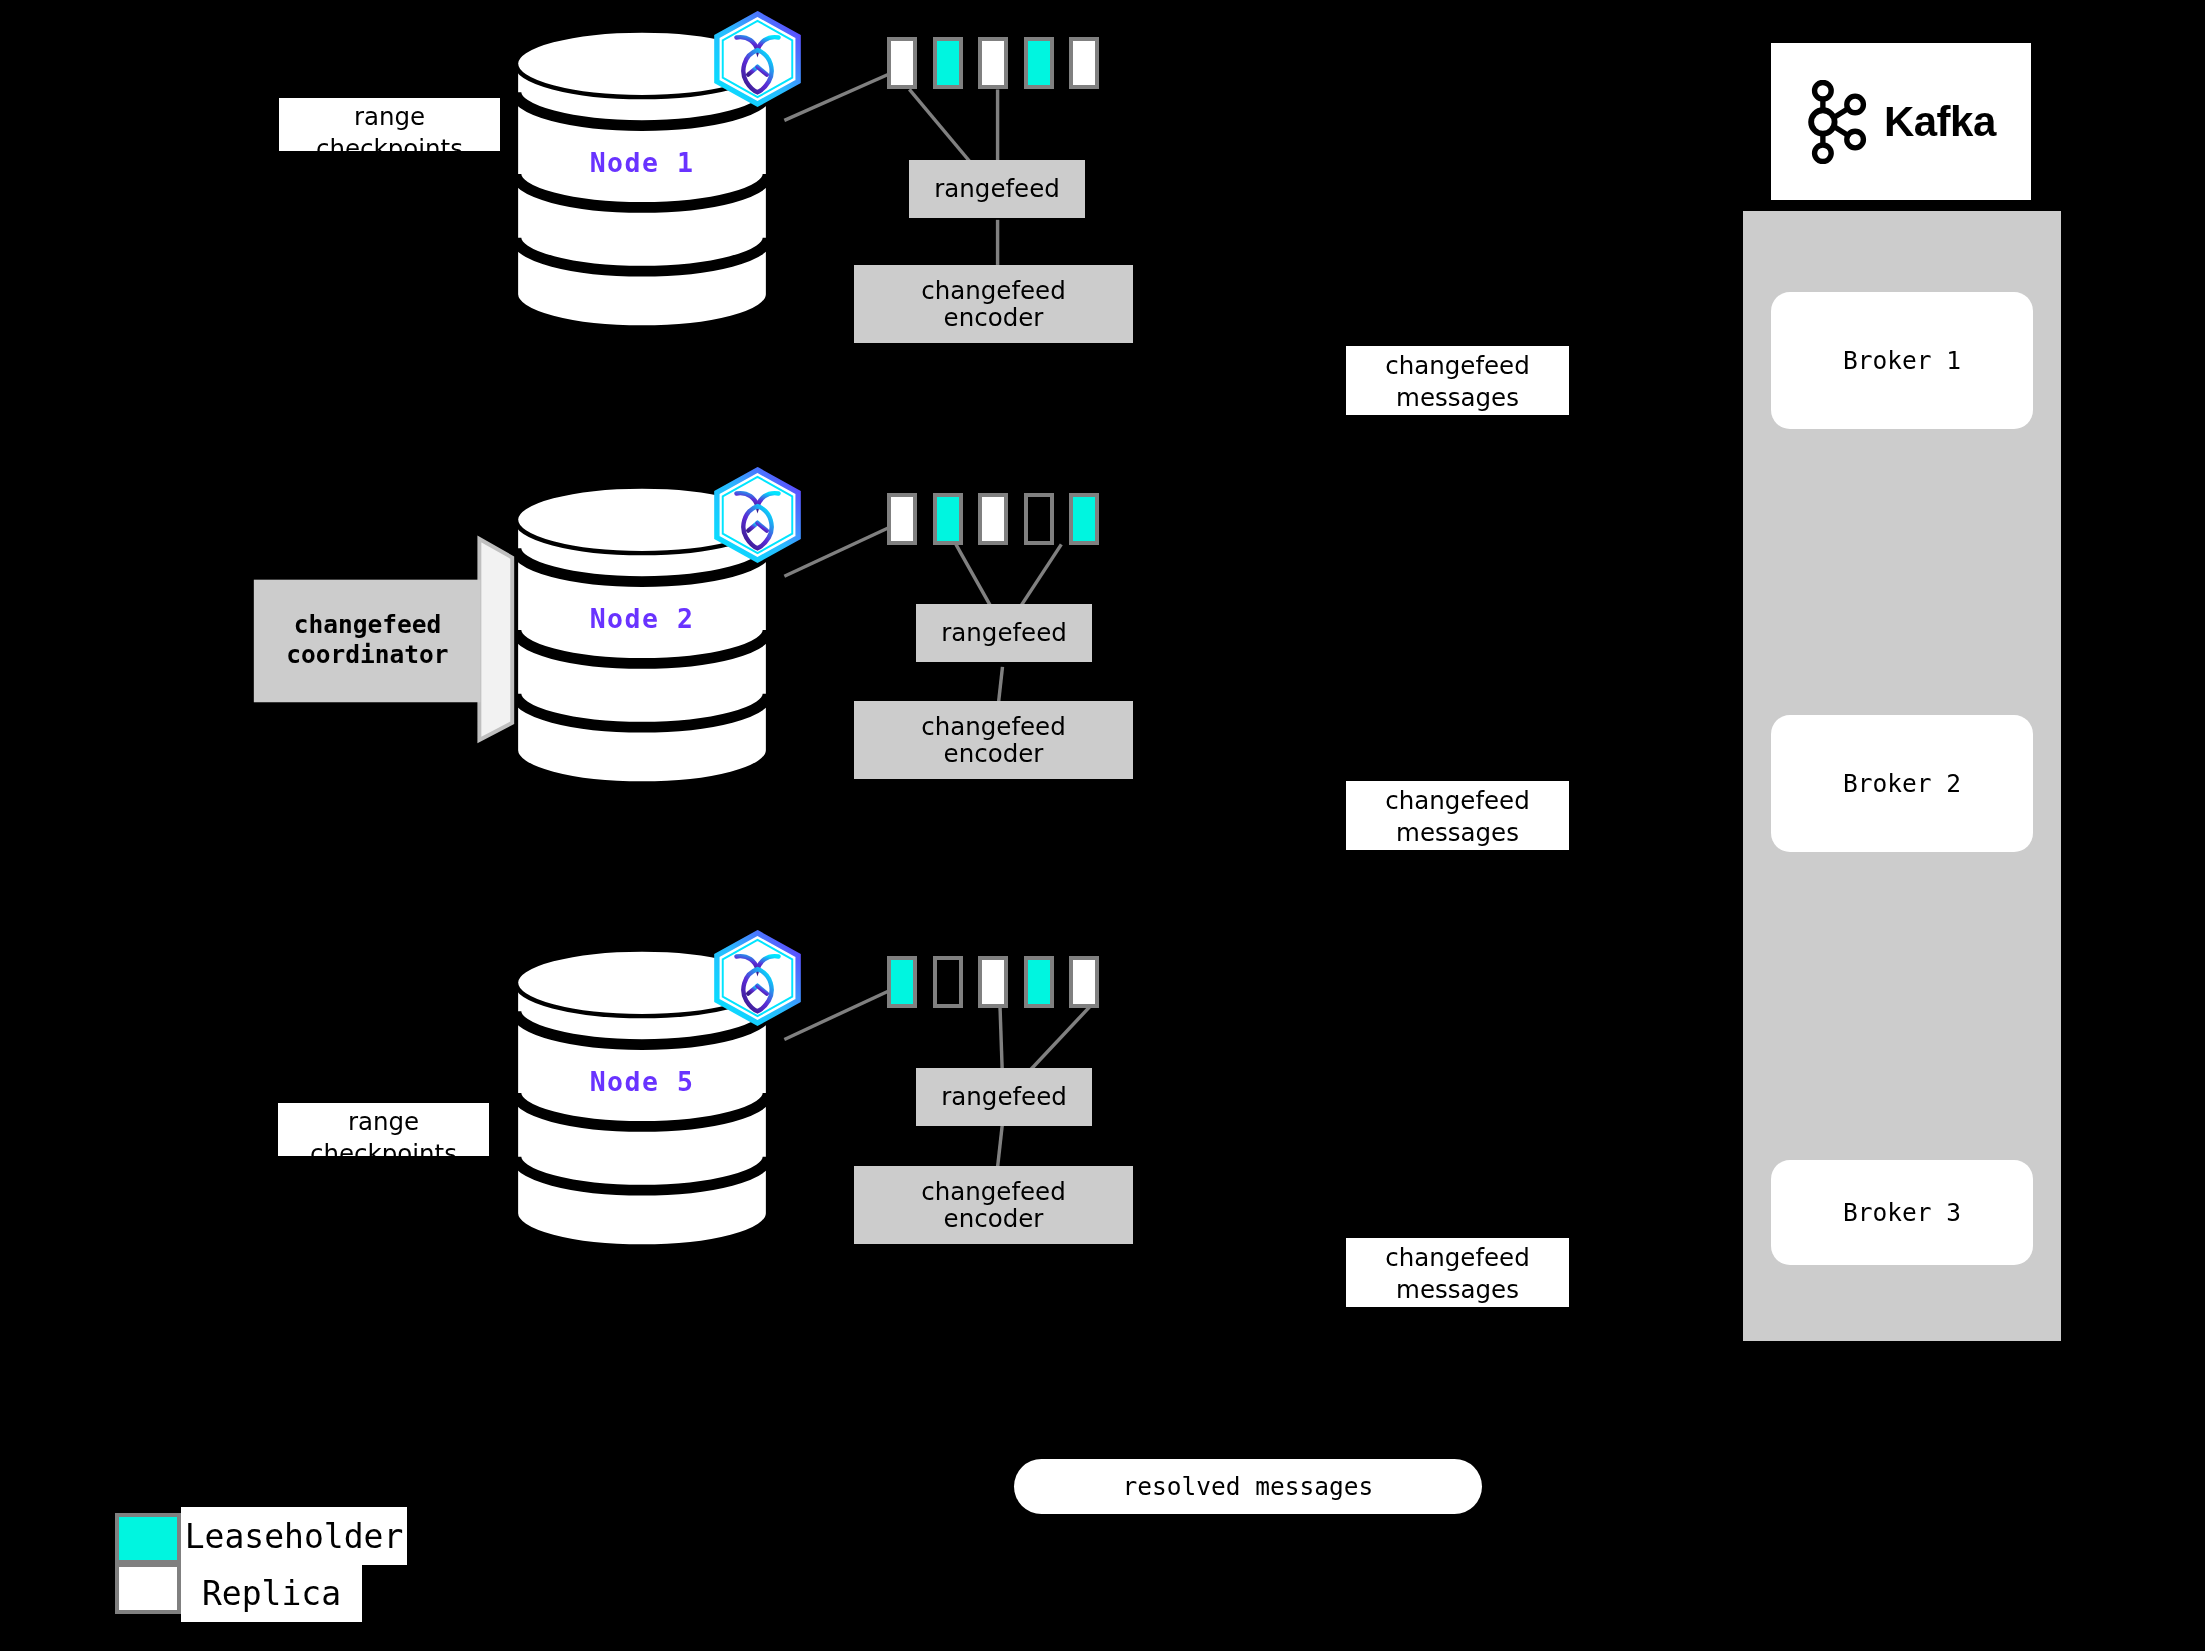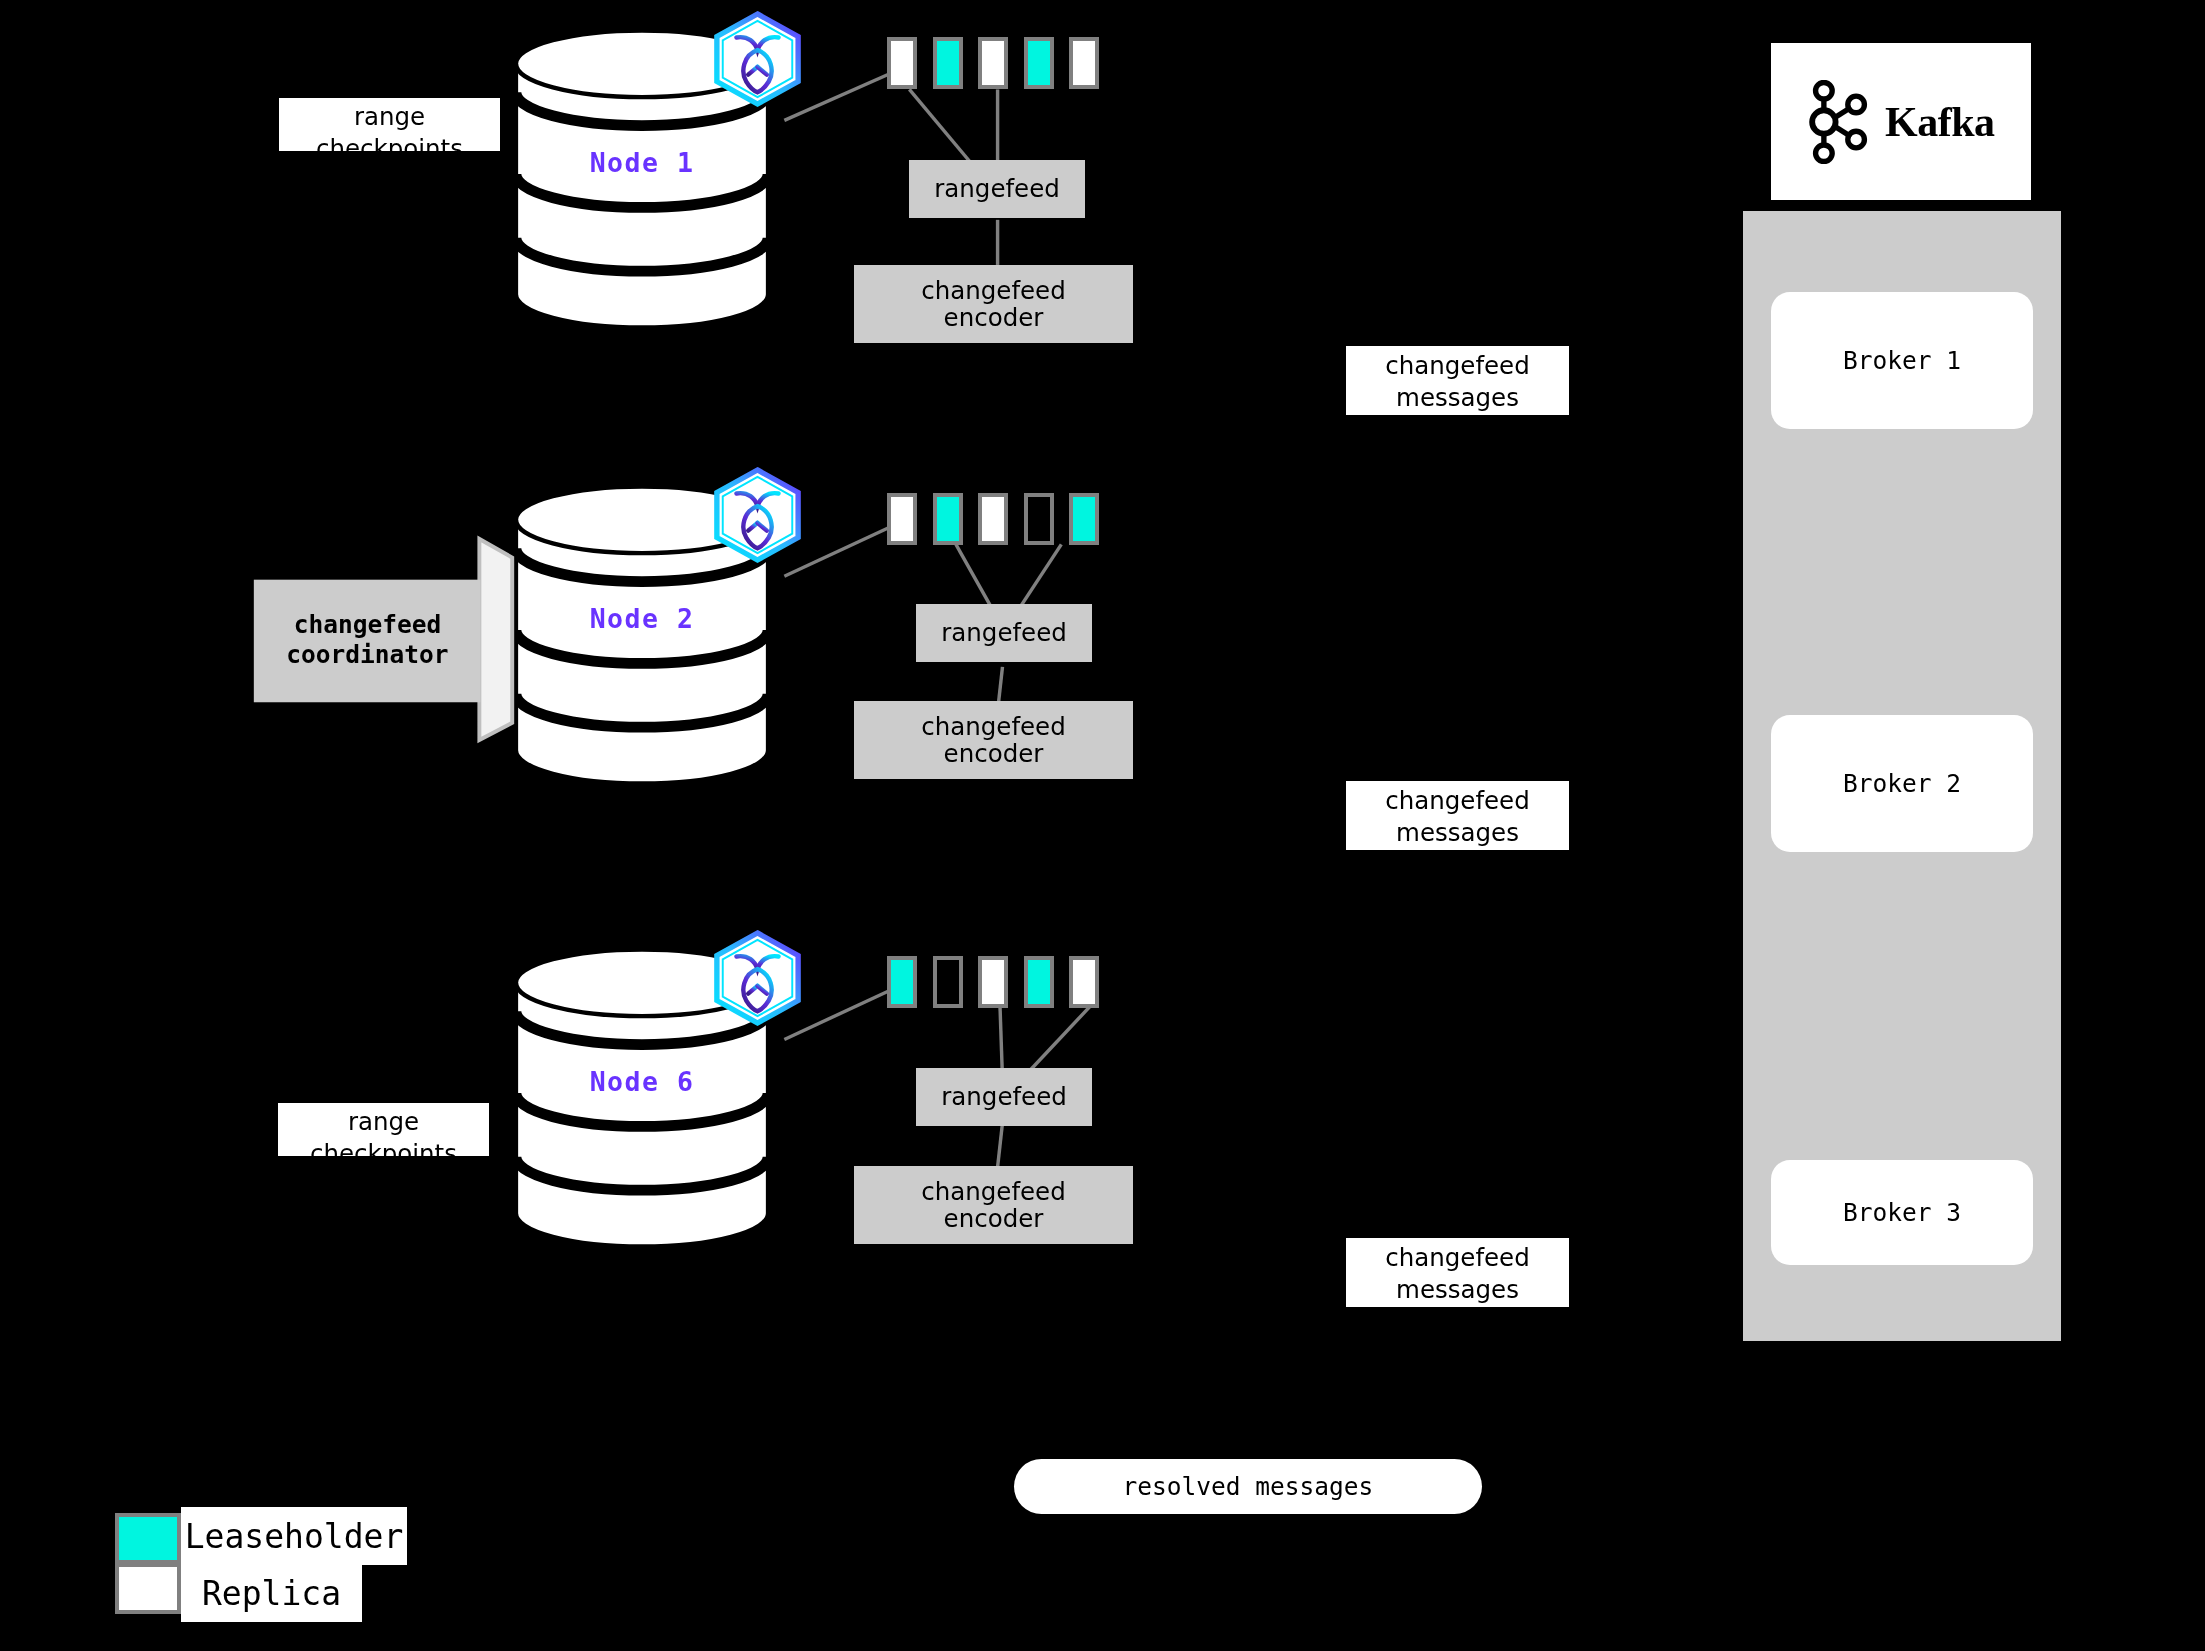--- a/index.html
+++ b/index.html
@@ -112,21 +112,21 @@
     display: flex;
     align-items: center;
     justify-content: center;
     gap: 12.7px;
     z-index: 4;
   }
   .kafka-mark { width: 65px; height: 84px; }
   .kafka-mark svg { display:block; width:100%; height:100%; }
   .kafka-word {
     color: #000000;
-    font-family: Liberation Serif, serif;
+    font-family: Liberation Sans, sans-serif;
     font-weight: bold;
     font-size: 42px;
     letter-spacing: -0.5px;
   }
 
   .broker-panel {
     position: absolute;
     background: #CCCCCC;
     z-index: 3;
   }
@@ -342,21 +342,21 @@
     <div class="cyl">
       <svg viewBox="0 0 530 620" xmlns="http://www.w3.org/2000/svg" preserveAspectRatio="none">
         <path d="M8,75 L8,545 A257,68 0 0 0 522,545 L522,75 Z" fill="#FFFFFF"></path>
         <ellipse cx="265" cy="75" rx="257" ry="68" fill="#FFFFFF" stroke="#000000" stroke-width="9"></ellipse>
         <path d="M8,75 L8,545 A257,68 0 0 0 522,545 L522,75" fill="none" stroke="#000000" stroke-width="9"></path>
         <path d="M8,133 A257,68 0 0 0 522,133" fill="none" stroke="#000000" stroke-width="22"></path>
         <path d="M8,300 A257,68 0 0 0 522,300" fill="none" stroke="#000000" stroke-width="22"></path>
         <path d="M8,430 A257,68 0 0 0 522,430" fill="none" stroke="#000000" stroke-width="22"></path>
       </svg>
     </div>
-    <div class="node-label" style="left:0; top:120px; width:260px;">Node 6</div>
+    <div class="node-label" style="left:0; top:120px; width:260px;">Node 5</div>
   </div>
 
   <div class="crdb-badge" style="left:711px; top:929px; width:93px; height:98px;">
     <svg viewBox="0 0 190 200" xmlns="http://www.w3.org/2000/svg">
       <defs>
         <linearGradient id="hexg3" x1="0" y1="1" x2="1" y2="0">
           <stop offset="0%" stop-color="#00E5FF"></stop>
           <stop offset="50%" stop-color="#2BB8FF"></stop>
           <stop offset="100%" stop-color="#6933FF"></stop>
         </linearGradient>

